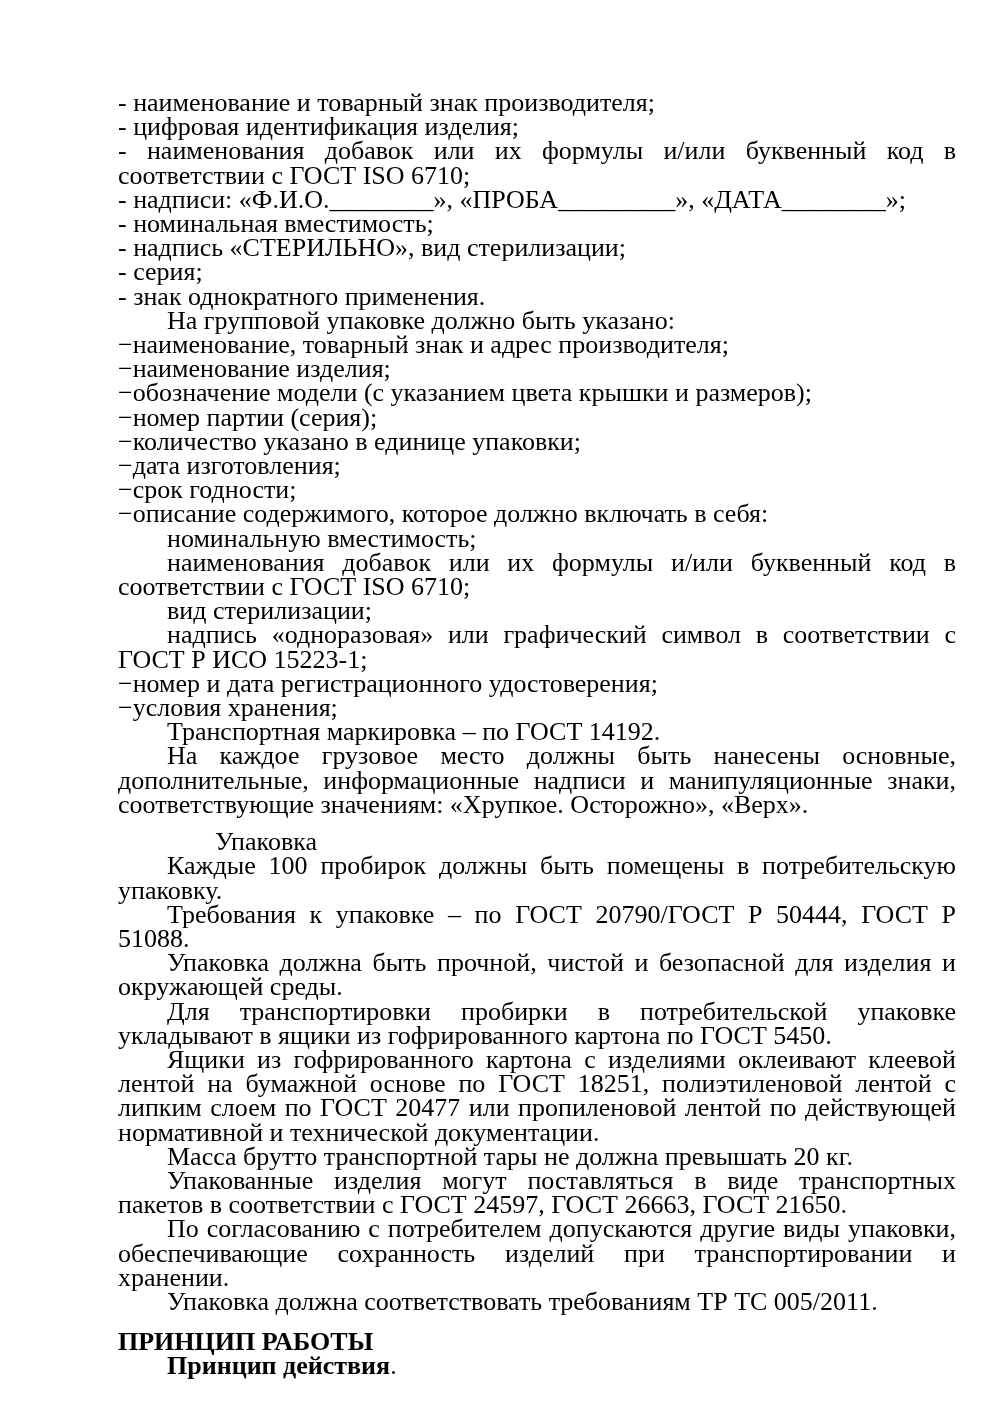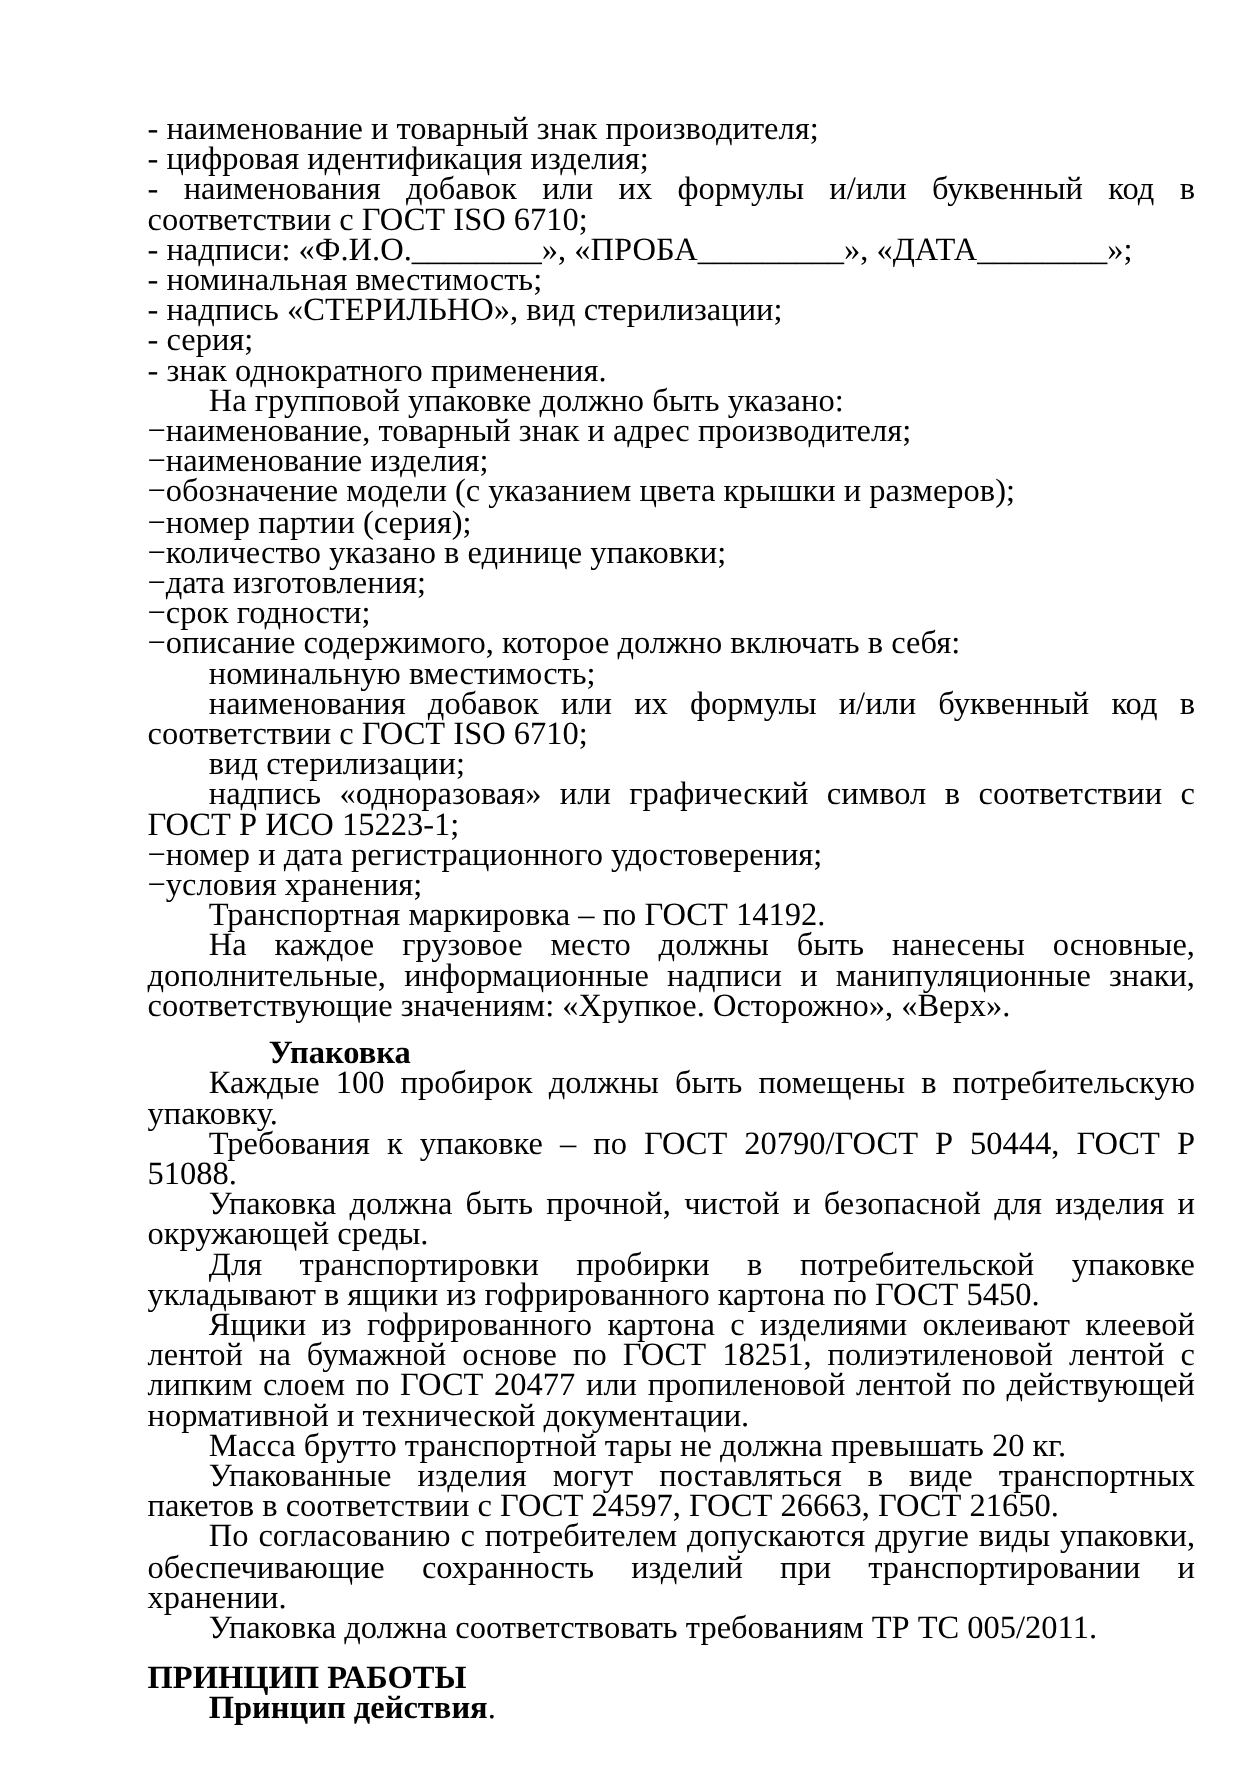--- a/index.html
+++ b/index.html
@@ -24,21 +24,21 @@
     line-height: 24.2px;
     text-align: justify;
   }
   .doc p {
     margin: 0;
     padding: 0;
   }
   .li  { text-indent: 0; }
   .ind { text-indent: 49px; }
   .h2 {
-    font-weight: 700;
+    font-weight: 400;
     text-indent: 97px;
     margin-top: 13px !important;
     text-align: left;
   }
   .h1 {
     font-weight: 700;
     text-align: left;
     text-indent: 0;
     margin-top: 16px !important;
   }

